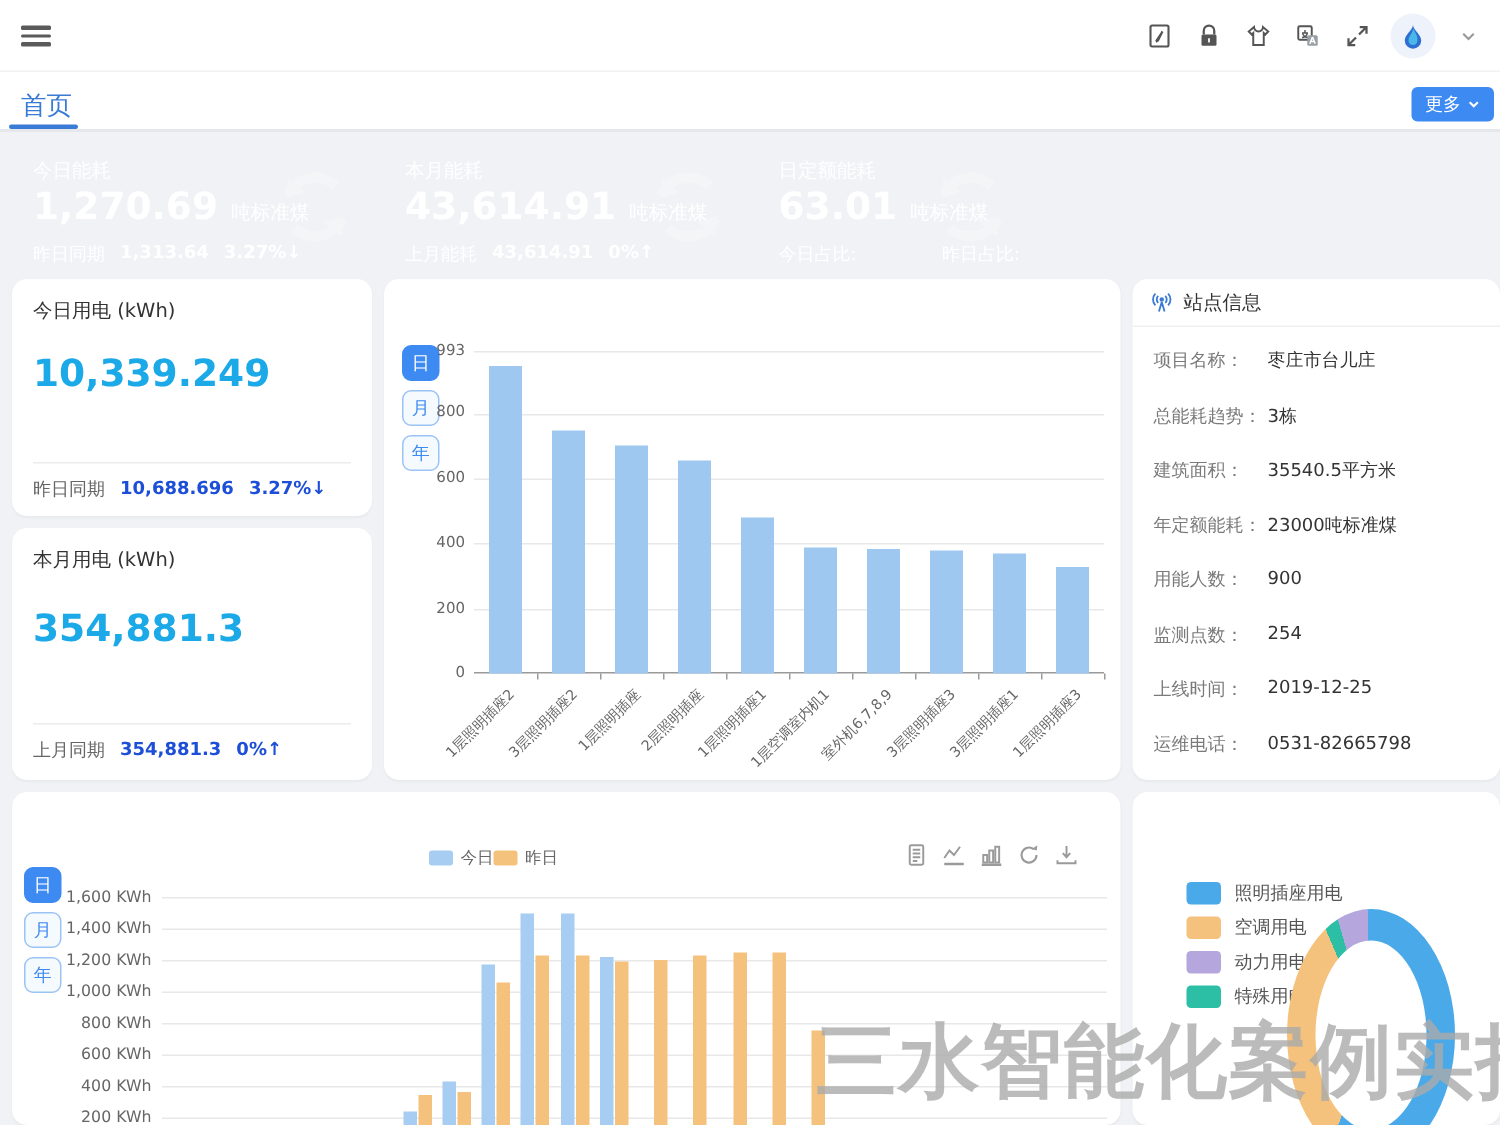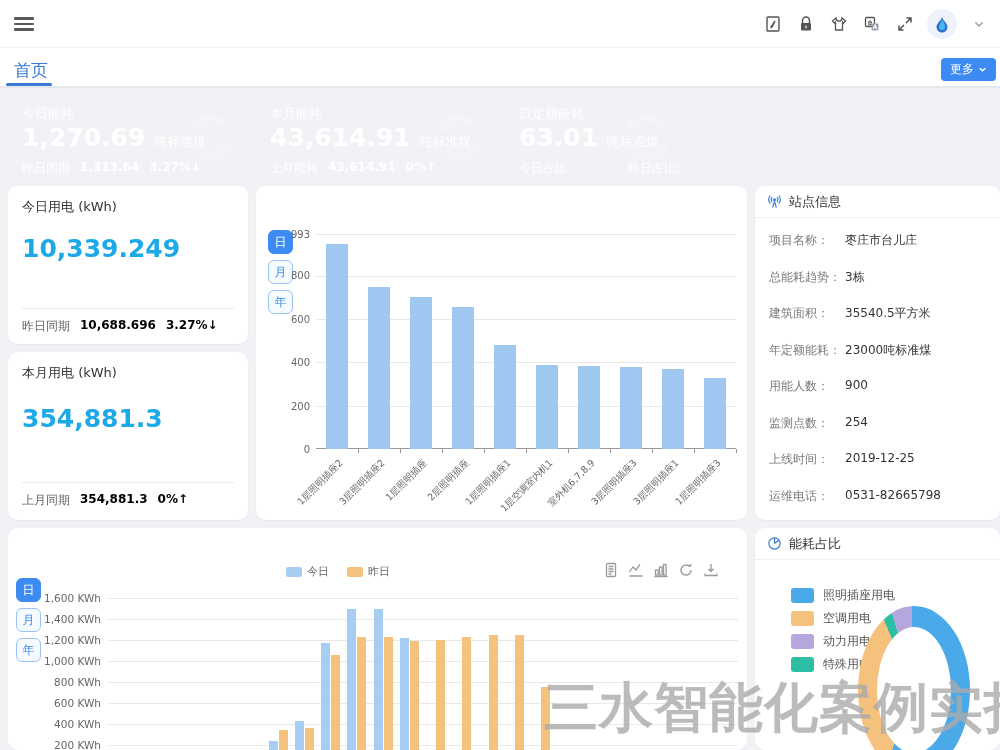--- a/index.html
+++ b/index.html
@@ -38,21 +38,21 @@
   .stat-col { flex:1; text-align:center; padding-top:8px; }
   .stat-col .lb { font-size:12px; color:#555; }
   .stat-col .vl { font-size:17px; font-weight:bold; color:#2b7be0; margin-top:5px; }
   .stat-col .un { font-size:11px; color:#9aa0a8; margin-top:4px; }
 
   
   .kwh-title { position:absolute; left:14px; top:12px; font-size:13px; color:#333; }
   .kwh-big { position:absolute; left:14px; font-size:25px; font-weight:bold; color:#1ca9e8; }
   .kwh-div { position:absolute; left:14px; right:14px; height:1px; background:#ececec; }
   .kwh-ft { position:absolute; left:14px; font-size:12px; color:#666; display:flex; gap:10px; }
-  .kwh-ft b { color:#000000; }
+  .kwh-ft b { color:#1d4ed8; }
   .chg-down { color:#2eb795; }
   .chg-up { color:#e8483f; }
 
   
   .pbtn { width:25px; height:24px; border-radius:6px; font-size:12px; display:flex; align-items:center; justify-content:center; cursor:pointer; margin-bottom:6px; border:1px solid #9cc3f5; color:#3d8af2; background:#f5faff; }
   .pbtn.active { background:#3d8af2; color:#fff; border-color:#3d8af2; }
 
   
   #branch-plot { position:absolute; left:60px; top:48px; width:420px; height:215px; }
   .gline { position:absolute; left:0; width:100%; height:1px; background:#e8e8e8; }
@@ -61,21 +61,21 @@
   .bbar { position:absolute; bottom:0; background:#9fc8f0; }
   .xlab { position:absolute; width:110px; text-align:right; font-size:9.5px; color:#666; transform-origin:100% 0; transform:rotate(-45deg); white-space:nowrap; }
   .btick { position:absolute; width:1px; height:4px; background:#9a9a9a; top:100%; }
 
   
   .site-row { position:absolute; left:14px; font-size:12px; color:#7a7a7a; }
   .site-row .v { position:absolute; left:76px; color:#333; white-space:nowrap; }
 
   
   #trend-panel { overflow:hidden; }
-  .legend-h { position:absolute; left:278px; top:36px; display:flex; gap:18px; align-items:center; }
+  .legend-h { position:absolute; left:278px; top:36px; display:flex; align-items:center; }
   .legend-h .sw { width:16px; height:10px; border-radius:2px; display:inline-block; margin-right:5px; }
   .legend-h .li { font-size:11px; color:#666; display:flex; align-items:center; cursor:pointer; }
   .toolbar { position:absolute; right:28px; top:34px; display:flex; gap:9px; }
   .toolbar .ti { width:16px; height:16px; cursor:pointer; }
   #trend-plot { position:absolute; left:100px; top:70px; width:630px; height:168px; }
   .tytick { position:absolute; right:100%; margin-right:7px; font-size:10.5px; color:#666; transform:translateY(-50%); white-space:nowrap; }
   .tbar { position:absolute; bottom:0; width:9px; }
 
   
   .legend-v { position:absolute; left:36px; top:56px; }
@@ -398,27 +398,20 @@
       <div class="tbar" style="left: 301.75px; height: 145.95px; bottom: -21px; background: rgb(245, 194, 125);"></div>
       <div class="tbar" style="left: 328px; height: 147px; bottom: -21px; background: rgb(245, 194, 125);"></div>
       <div class="tbar" style="left: 354.25px; height: 150.15px; bottom: -21px; background: rgb(245, 194, 125);"></div>
       <div class="tbar" style="left: 380.5px; height: 152.25px; bottom: -21px; background: rgb(245, 194, 125);"></div>
       <div class="tbar" style="left: 406.75px; height: 151.725px; bottom: -21px; background: rgb(245, 194, 125);"></div>
       <div class="tbar" style="left: 433px; height: 99.75px; bottom: -21px; background: rgb(245, 194, 125);"></div>
     </div>
 </div>
 
 <div class="panel" style="left:755px; top:528px; width:245px; height:222px; overflow:hidden;">
-  <div class="panel-hd">
-    <svg width="15" height="15" viewBox="0 0 16 16" fill="none" stroke="#3a7bd5" stroke-width="1.3">
-        <circle cx="8" cy="8" r="6"></circle>
-        <path d="M8 8 V2 M8 8 L12.5 4.5"></path>
-      </svg>
-    <span class="t">能耗占比</span>
-  </div>
   <div class="legend-v" id="ratio-legend">
       <div class="li">
         <span class="sw" style="background: rgb(74, 169, 232);"></span>
         <span>照明插座用电</span>
       </div>
       <div class="li">
         <span class="sw" style="background: rgb(245, 194, 125);"></span>
         <span>空调用电</span>
       </div>
       <div class="li">

